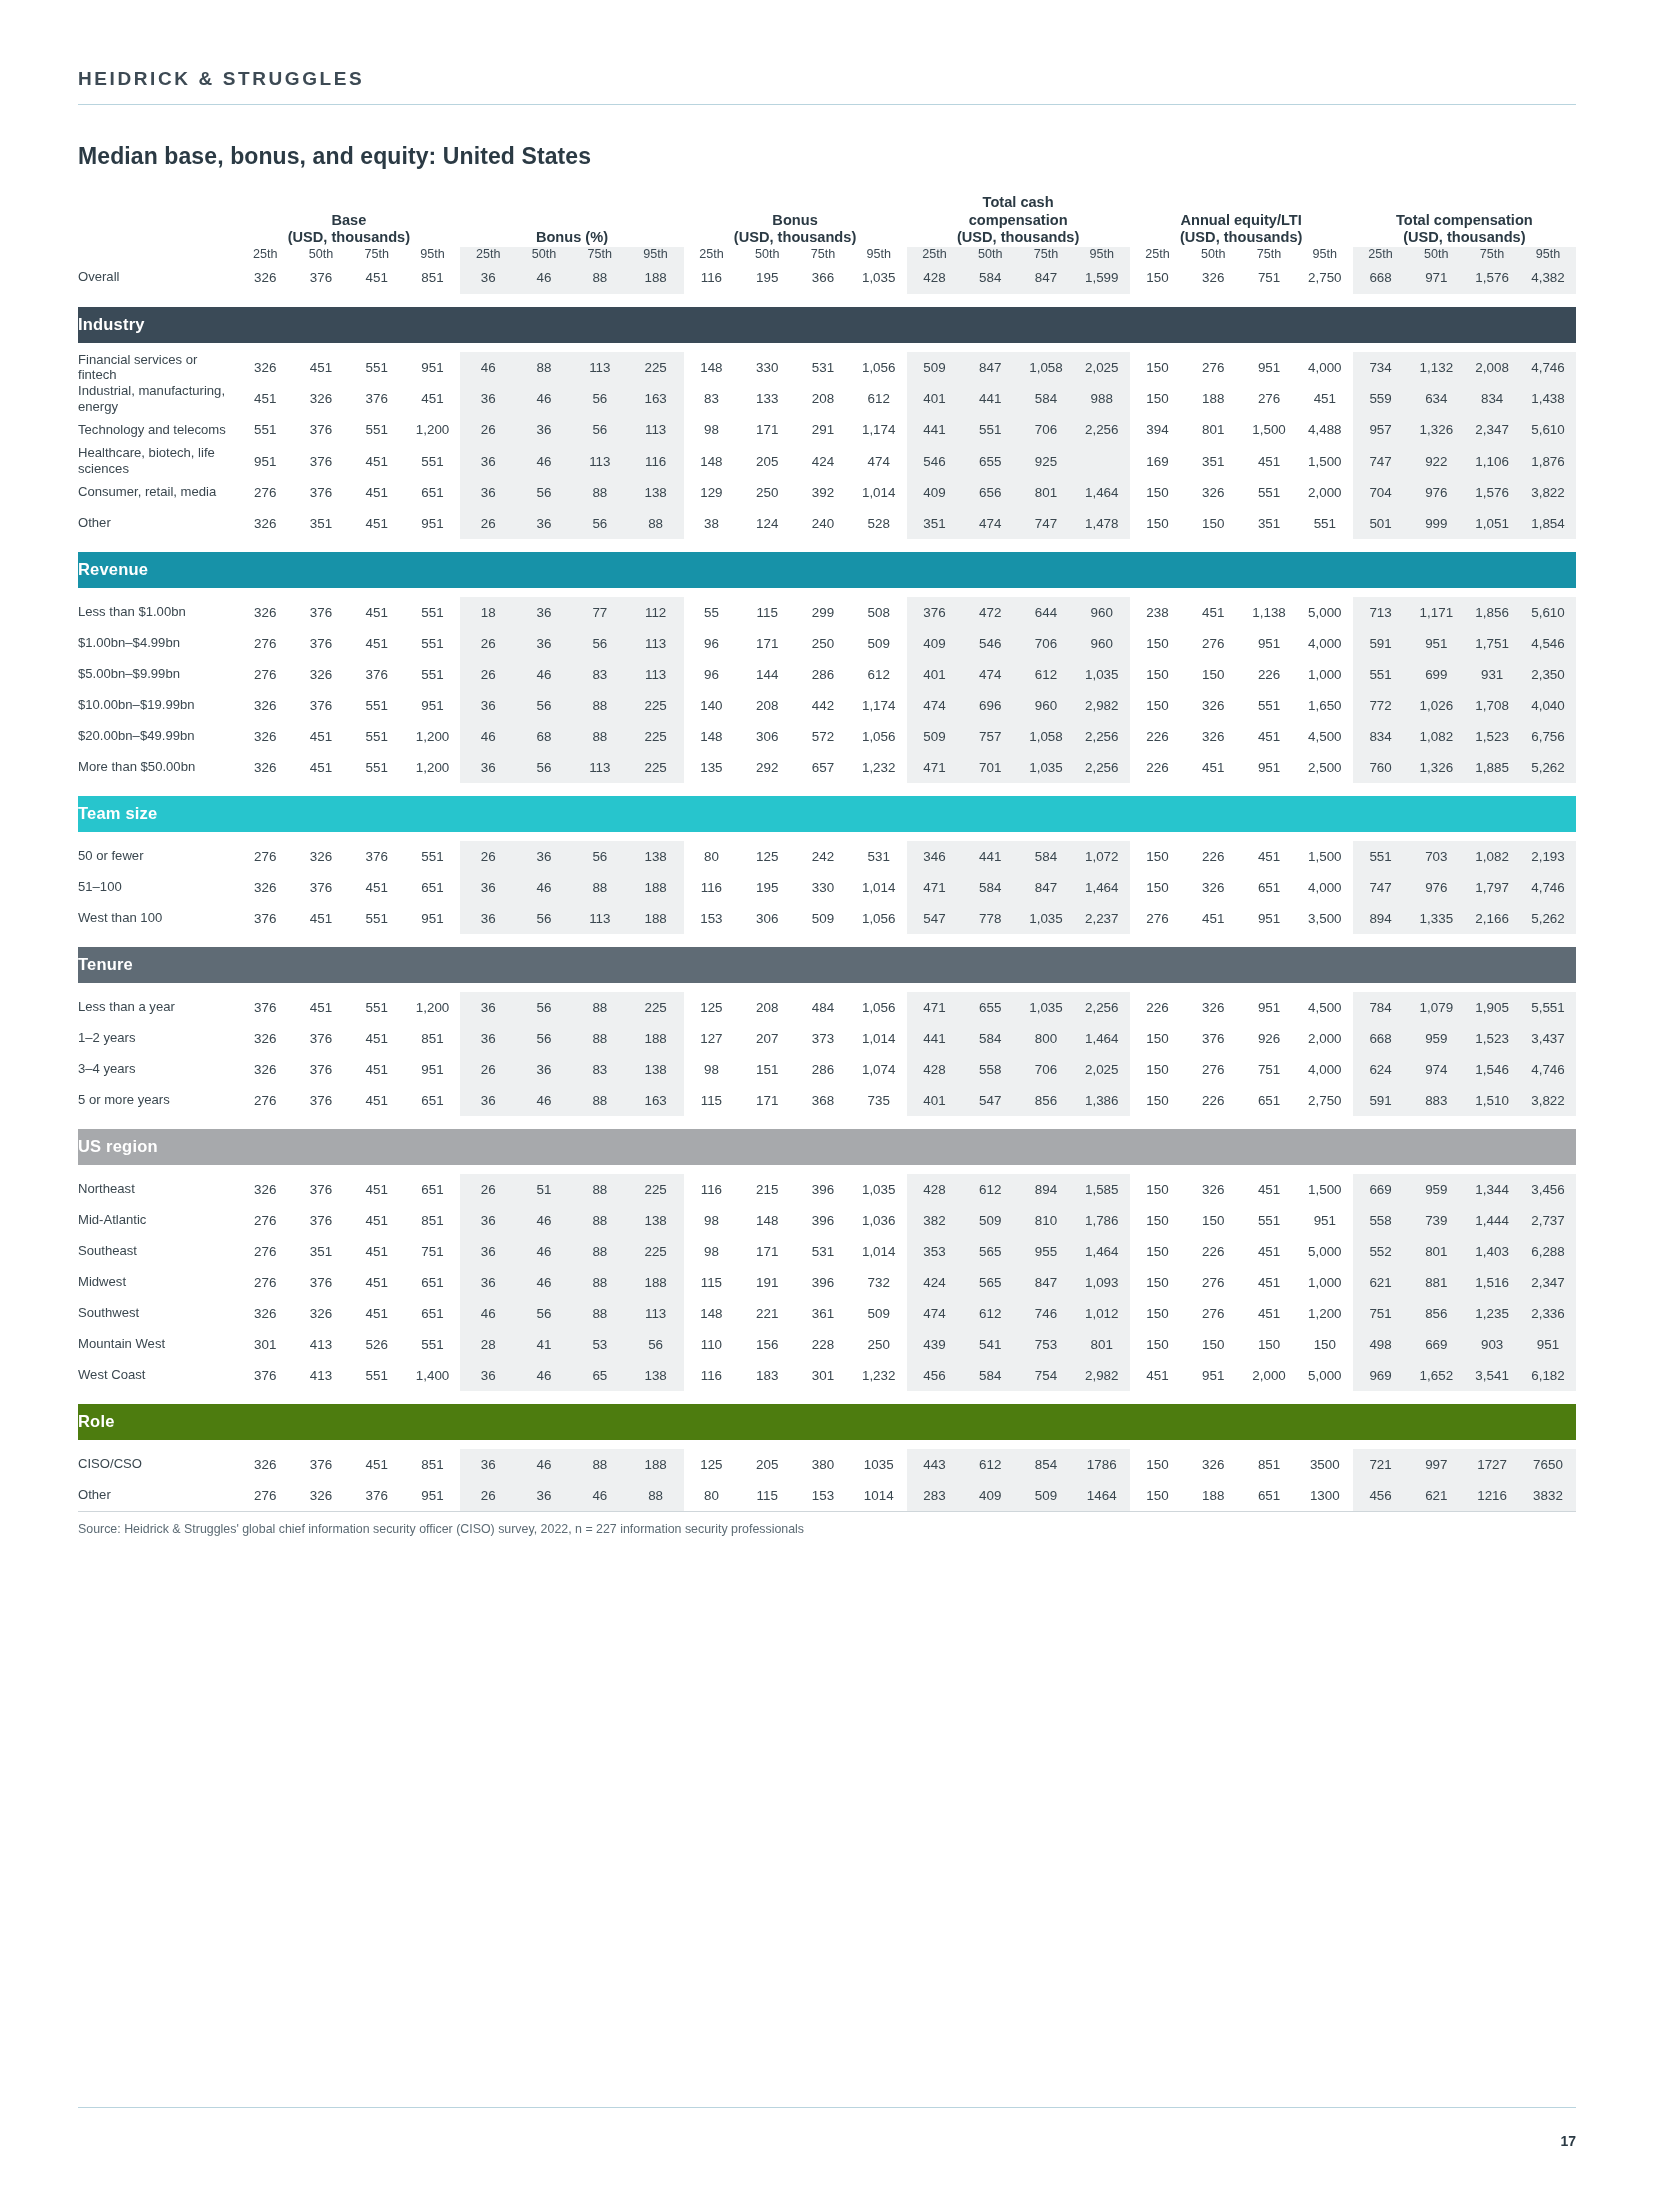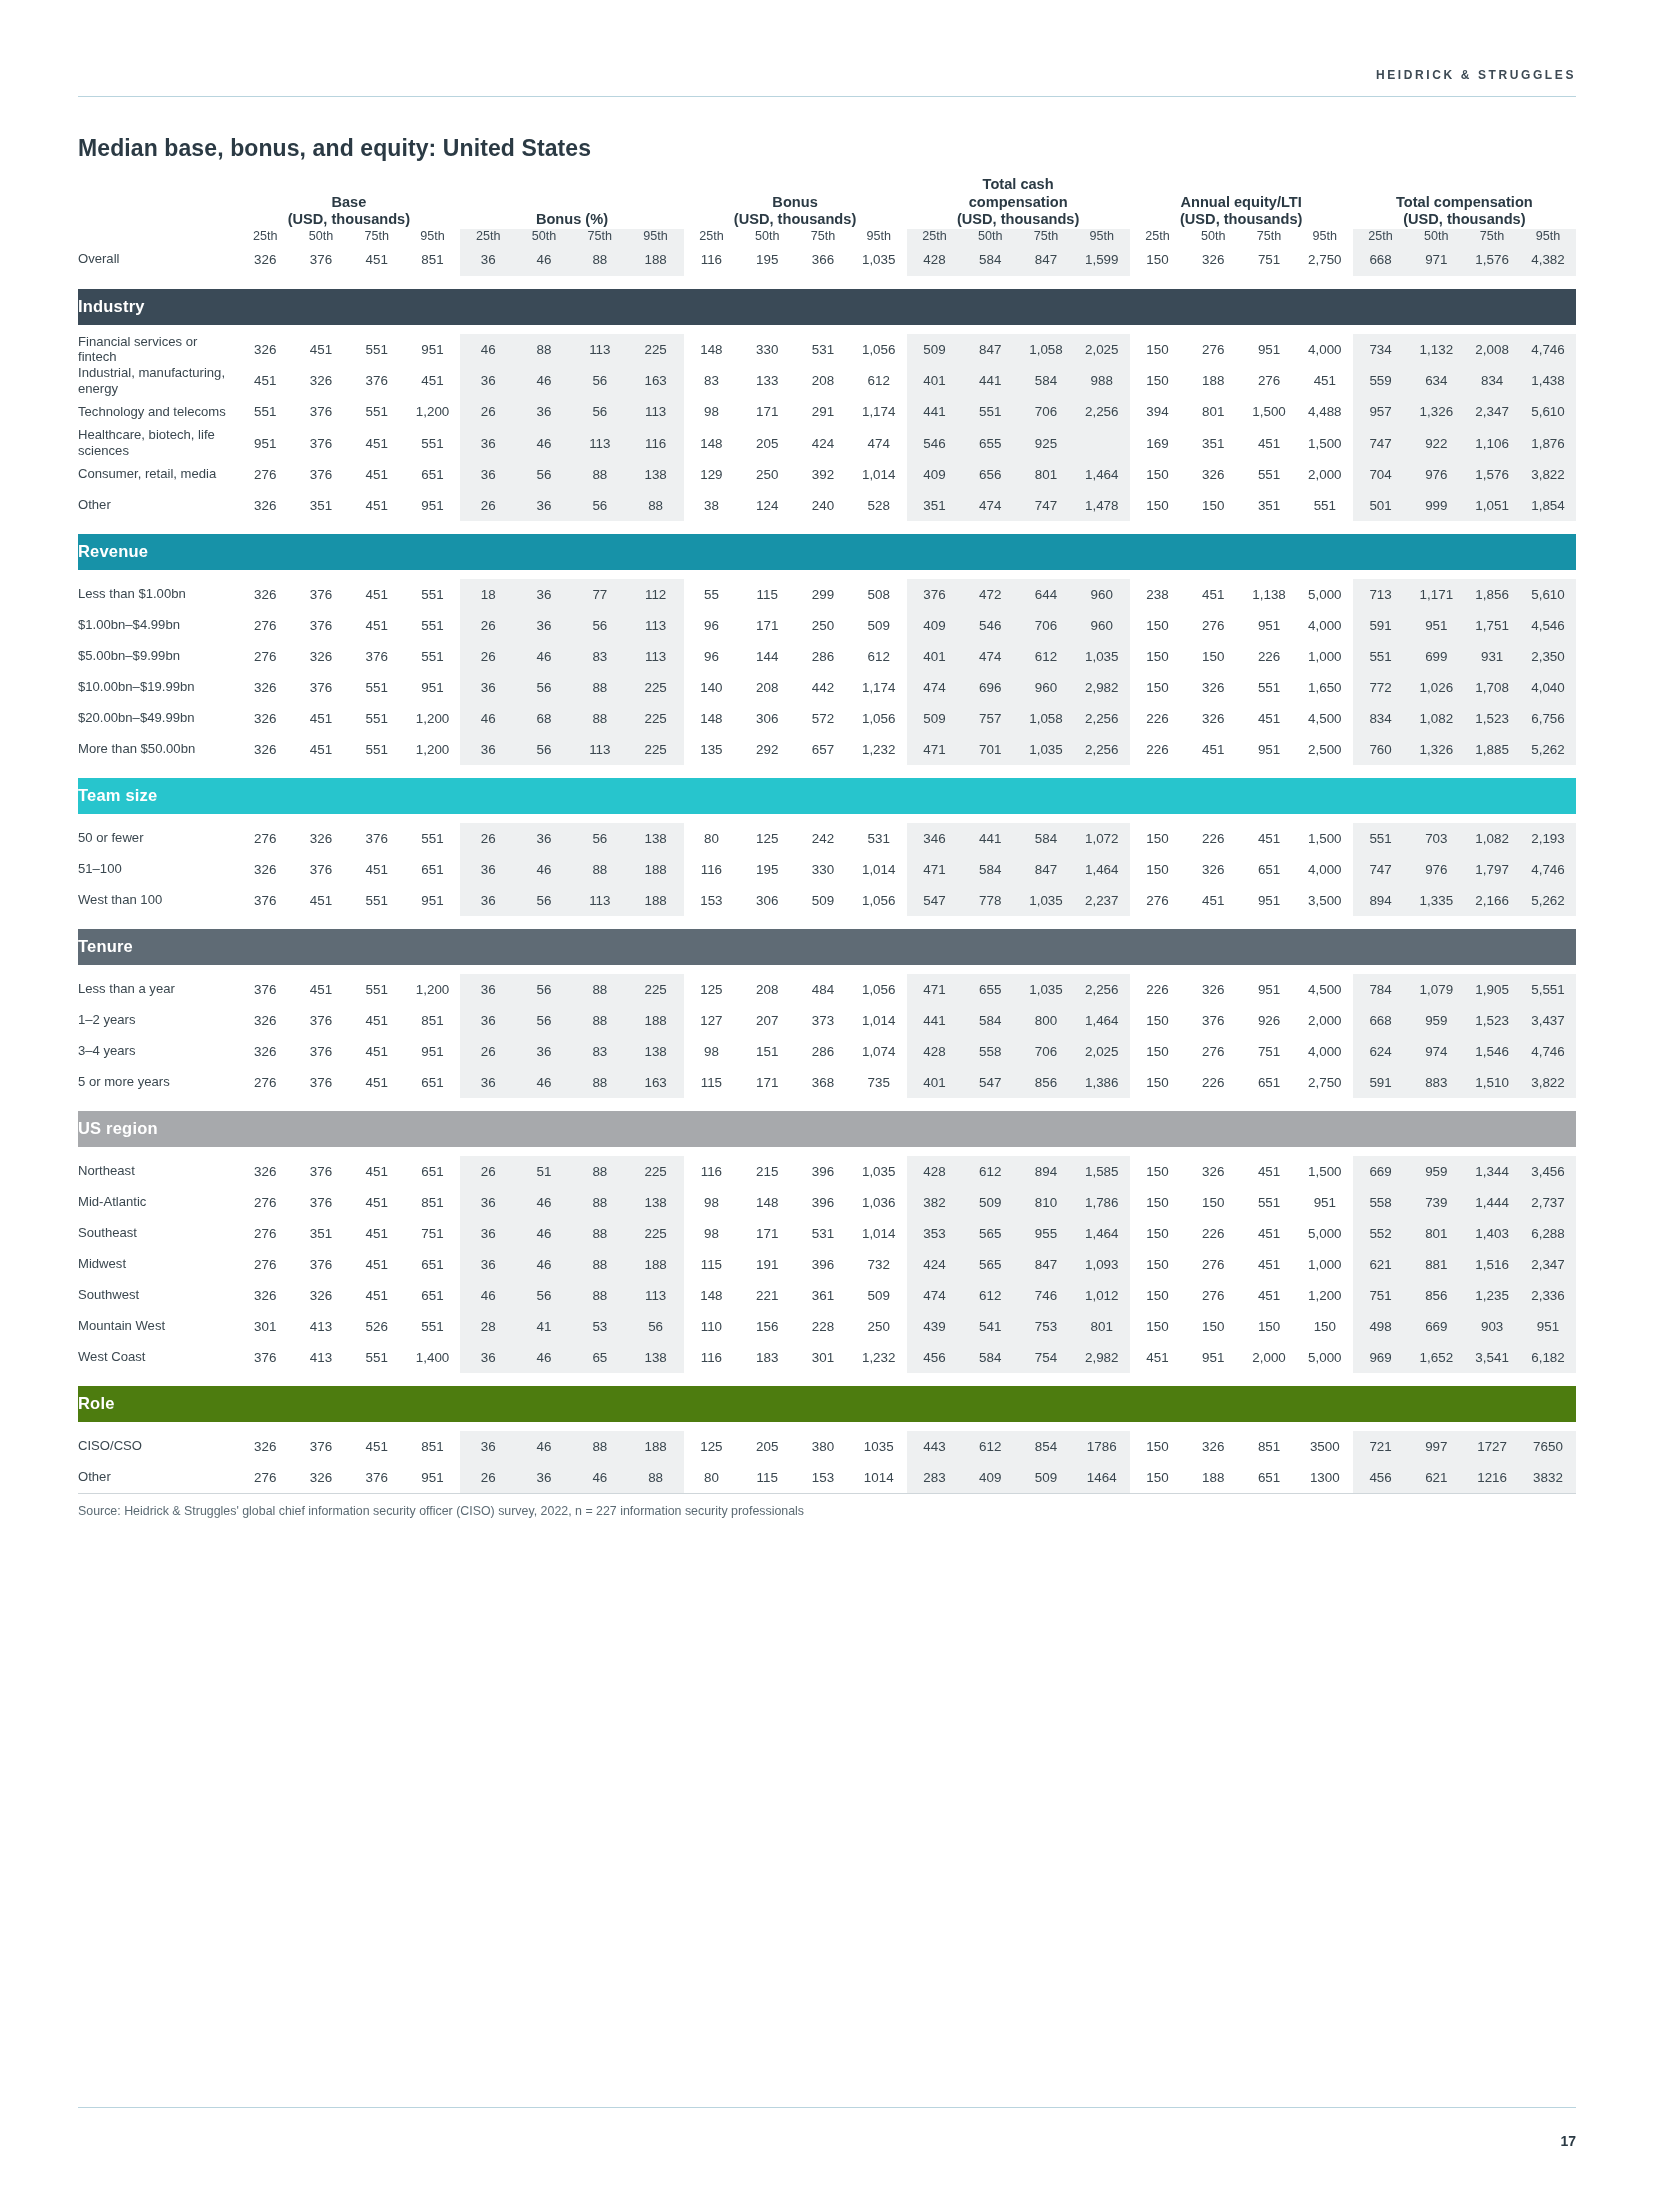--- a/index.html
+++ b/index.html
@@ -16,36 +16,35 @@
     overflow: hidden;
   }
   .page {
     position: absolute;
     left: 0; top: 0;
     width: 1654px; height: 2200px;
     box-sizing: border-box;
     padding: 68px 78px 0 78px;
   }
   .brand {
-    font-size: 12px;
+    font-size: 19px;
     letter-spacing: 2.6px;
     color: #3d4a54;
     font-weight: 600;
     padding-bottom: 14px;
-    text-align: right;
   }
   .brand-rule {
     border-bottom: 1px solid #b9d4de;
     margin-bottom: 38px;
   }
   .title {
     font-size: 23px;
     font-weight: 700;
     color: #2b3a44;
-    margin-bottom: 14px;
+    margin-bottom: 24px;
     letter-spacing: 0.1px;
   }
   table.main {
     border-collapse: collapse;
     width: 1498px;
     table-layout: fixed;
     font-size: 13.6px;
   }
   table.main td, table.main th {
     padding: 0;

